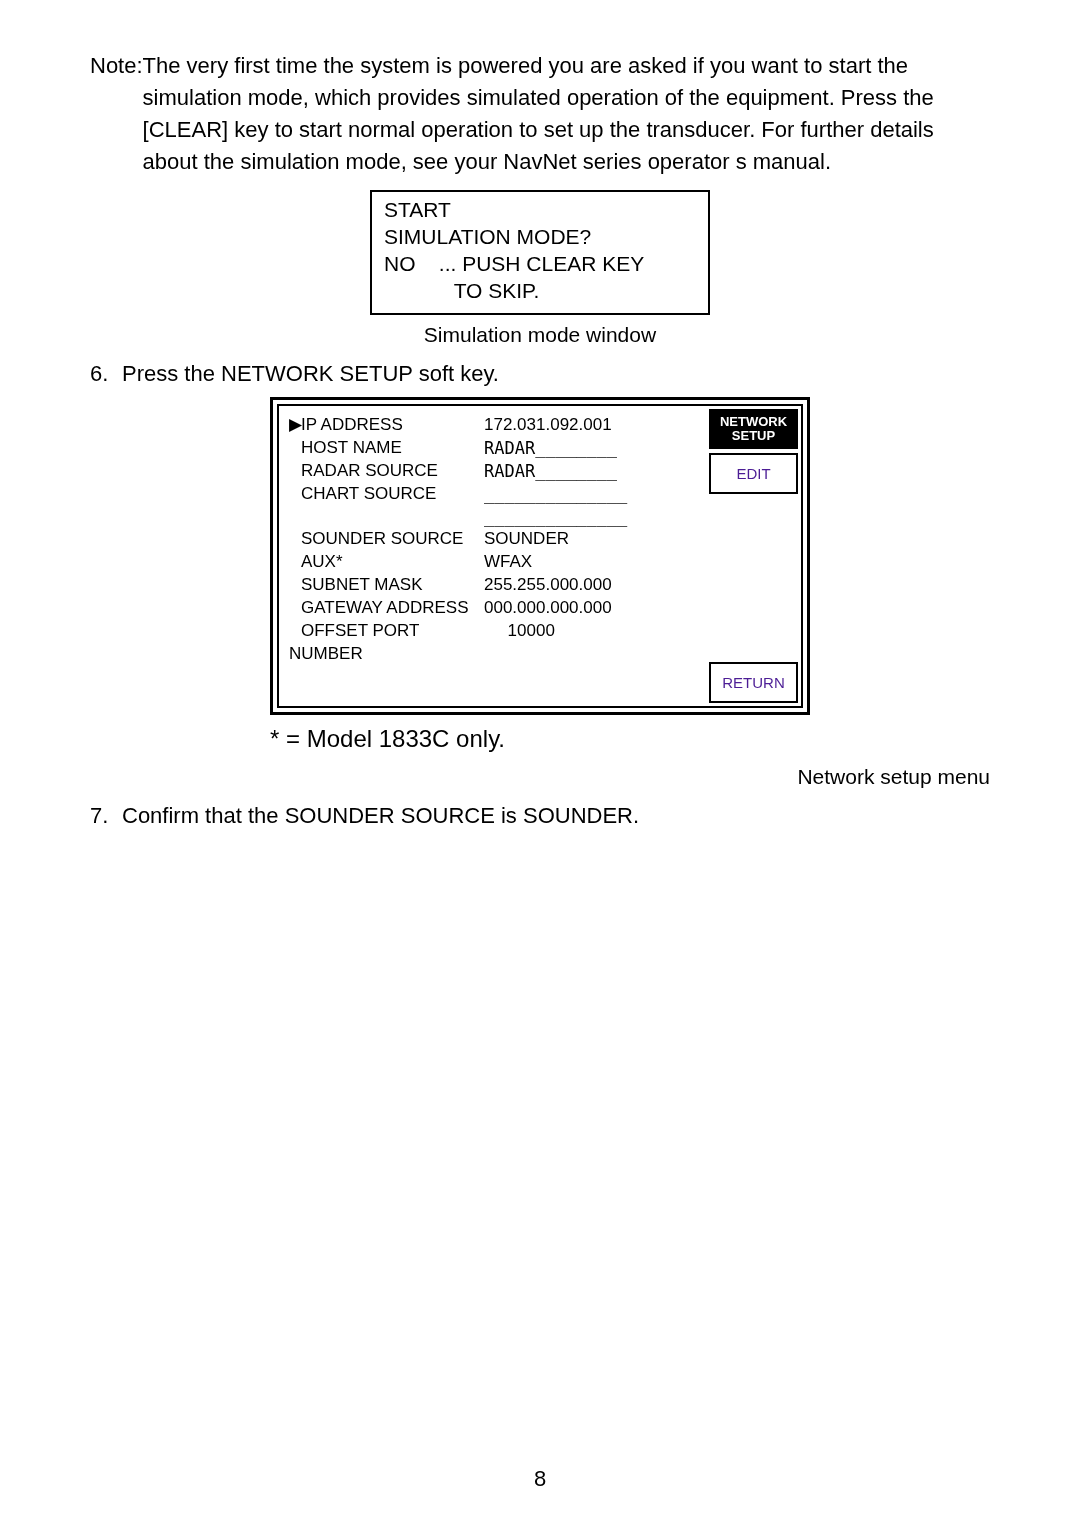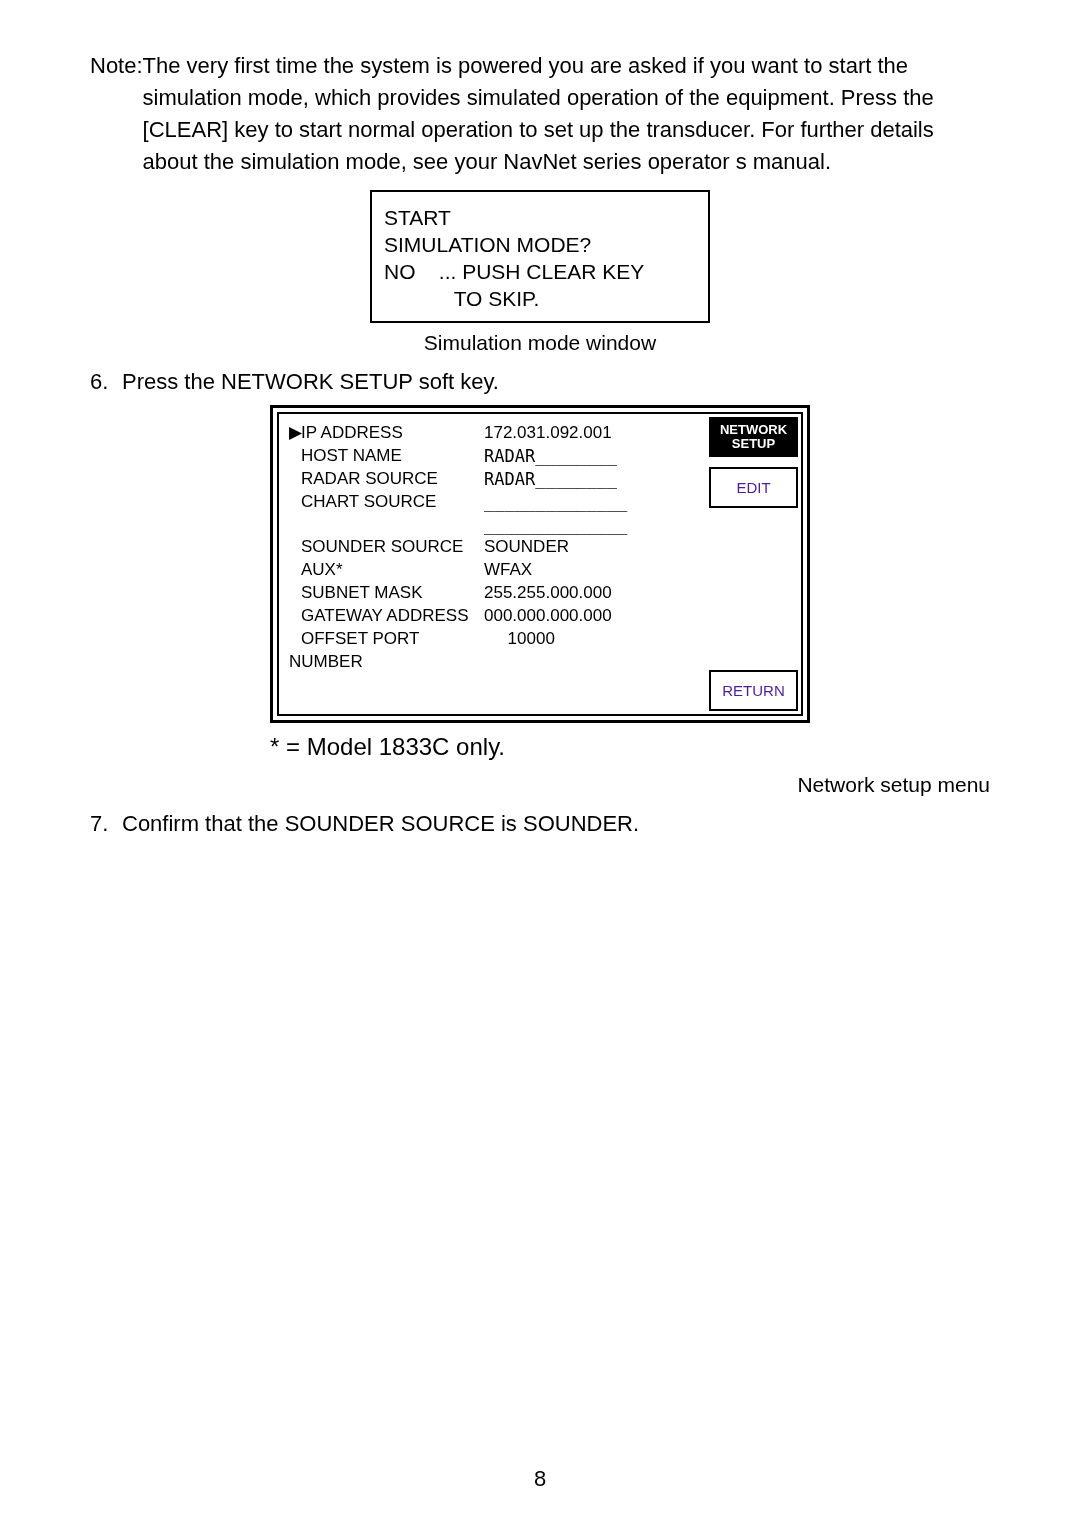--- a/index.html
+++ b/index.html
@@ -17,21 +17,21 @@
       font-size: 22px;
       line-height: 1.45;
       margin-bottom: 12px;
     }
     .note-label { white-space: nowrap; }
     .note-text { }
     .sim-box {
       border: 2px solid #000;
       width: 340px;
       margin: 6px auto 8px auto;
-      padding: 12px 12px 8px 12px;
+      padding: 4px 12px 8px 12px;
       font-size: 21px;
       line-height: 1.3;
     }
     .sim-line { white-space: pre; }
     .caption {
       text-align: center;
       font-size: 21px;
       margin: 8px 0 14px 0;
     }
     .step-row {
@@ -65,21 +65,21 @@
       width: 12px;
     }
     .network-sidebar {
       width: 95px;
       flex-shrink: 0;
       display: flex;
       flex-direction: column;
       justify-content: space-between;
       padding: 3px;
     }
-    .sidebar-top { display: flex; flex-direction: column; gap: 10px; }
+    .sidebar-top { display: flex; flex-direction: column; gap: 4px; }
     .btn-dark {
       background: #000;
       color: #fff;
       border: 2px solid #000;
       padding: 4px 4px;
       font-size: 13px;
       font-weight: bold;
       text-align: center;
       line-height: 1.1;
     }

